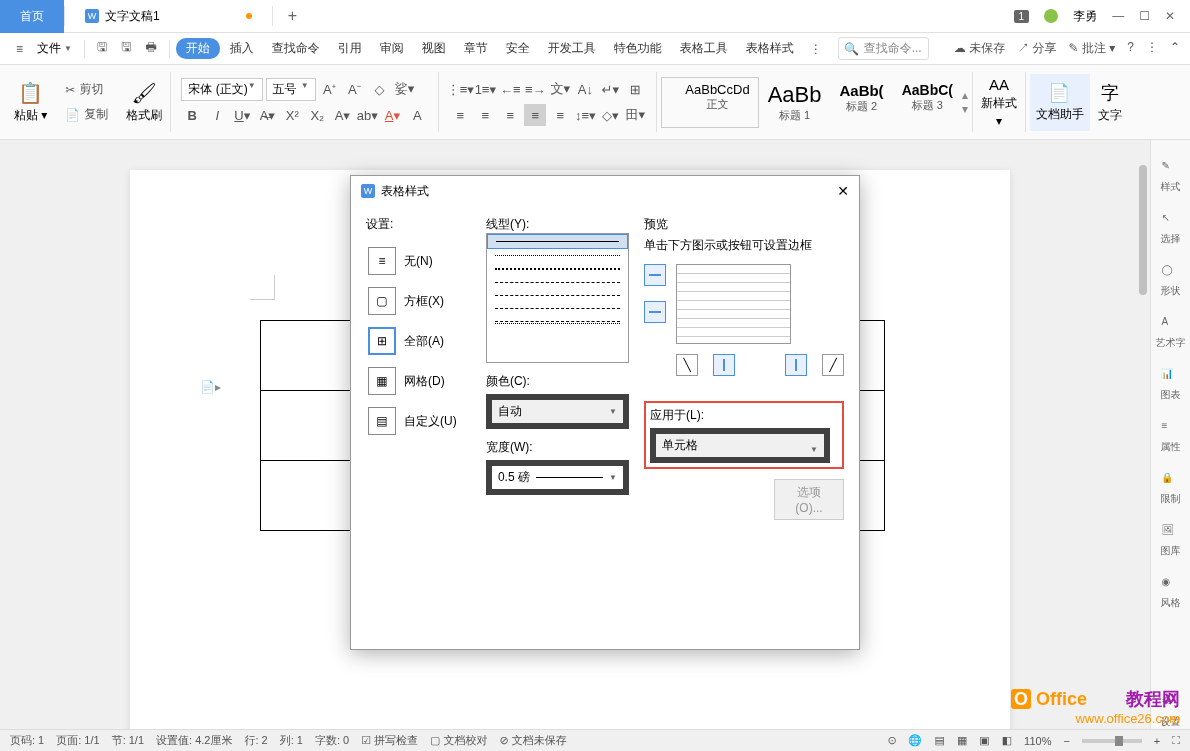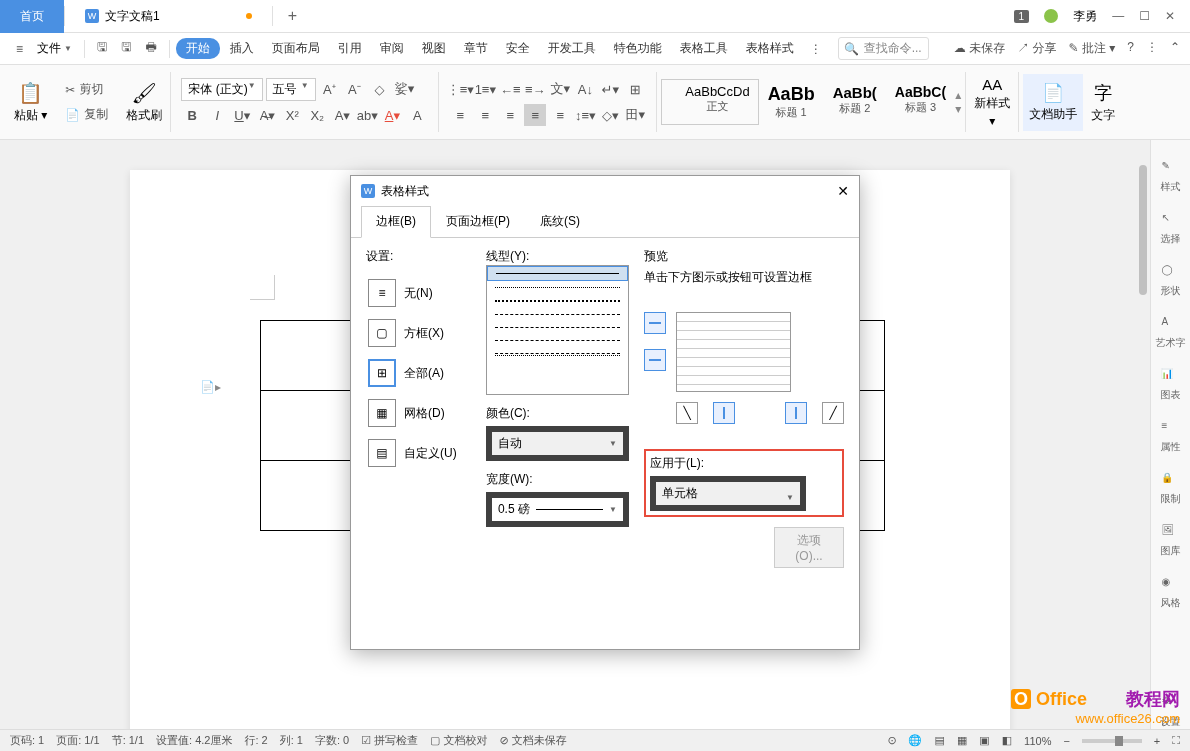--- a/index.html
+++ b/index.html
@@ -84,29 +84,29 @@
     .setting-item.selected .setting-icon { border: 2px solid #4a90e2; }
     .style-col { width: 150px; }
     .style-list { border: 1px solid #999; height: 130px; overflow-y: scroll; background: #fff; }
     .style-line { padding: 6px 8px; cursor: pointer; border-bottom: none; }
     .style-line.selected { background: #d0e0f0; border: 1px solid #4a90e2; }
     .line-solid { border-top: 1px solid #000; }
     .line-dotted { border-top: 1px dotted #000; }
     .line-dashed { border-top: 1px dashed #000; }
     .combo { border: 6px solid #404040; padding: 3px 6px; display: flex; justify-content: space-between; align-items: center; background: #f0f0f0; margin-top: 4px; cursor: pointer; }
     .preview-col { flex: 1; }
-    .preview-hint { margin-top: 4px; margin-bottom: 26px; }
+    .preview-hint { margin-top: 4px; margin-bottom: 10px; }
     .preview-area { display: flex; gap: 10px; }
     .preview-buttons-v { display: flex; flex-direction: column; gap: 15px; }
     .preview-btn { width: 22px; height: 22px; border: 1px solid #4a90e2; background: #e8f0fe; cursor: pointer; display: flex; align-items: center; justify-content: center; }
     .preview-btn.plain { border: 1px solid #999; background: #fff; }
     .preview-box { width: 115px; height: 80px; border: 1px solid #999; background: repeating-linear-gradient(to bottom, transparent, transparent 8px, #ccc 8px, #ccc 9px); }
     .preview-buttons-h { display: flex; gap: 15px; margin-top: 10px; margin-left: 32px; }
     .apply-row { margin-top: 25px; }
-    .apply-row .combo { width: 156px; align-items: flex-end; }
+    .apply-row .combo { width: 180px; align-items: flex-end; }
     .hl-red { border: 2px solid #e74c3c; }
     .options-btn { margin-left: auto; margin-top: 10px; padding: 4px 12px; border: 1px solid #ccc; background: #f0f0f0; color: #999; width: 70px; text-align: center; }
     .dialog-footer { display: flex; justify-content: flex-end; gap: 10px; padding: 10px 15px; }
     .dialog-btn { padding: 5px 22px; border: 1px solid #999; cursor: pointer; background: #fff; }
     .dialog-btn.primary { border: 2px solid #4a90e2; }
     
     
     .watermark { position: absolute; right: 10px; bottom: 25px; text-align: right; }
     .watermark .line1 { color: #ff9800; font-size: 18px; font-weight: bold; }
     .watermark .line1 .o { color: #a21caf; margin-left: 39px; }
@@ -145,21 +145,21 @@
       <span>文件</span>
       <span class="tri">▼</span>
     </span>
   <span class="menu-sep"></span>
   <span class="menu-icon">🖫</span>
   <span class="menu-icon">🖫</span>
   <span class="menu-icon">🖶</span>
   <span class="menu-sep"></span>
   <span class="menu-item menu-start">开始</span>
   <span class="menu-item">插入</span>
-  <span class="menu-item">页面布局</span>
+  <span class="menu-item">查找命令</span>
   <span class="menu-item">引用</span>
   <span class="menu-item">审阅</span>
   <span class="menu-item">视图</span>
   <span class="menu-item">章节</span>
   <span class="menu-item">安全</span>
   <span class="menu-item">开发工具</span>
   <span class="menu-item">特色功能</span>
   <span class="menu-item">表格工具</span>
   <span class="menu-item">表格样式</span>
   <span class="menu-icon">⋮</span>
@@ -246,21 +246,21 @@
       <span class="fmt-btn">田▾</span>
     </div>
   </div>
   <div class="ribbon-sep"></div>
   <div style="display:flex">
     <div class="style-item">
       <span class="style-preview">AaBbCcDd</span>
       <span class="style-name">正文</span>
     </div>
     <div class="style-item">
-      <span class="style-preview" style="font-weight:bold;font-size:18px">AaBb</span>
+      <span class="style-preview" style="font-weight:normal;font-size:22px">AaBb</span>
       <span class="style-name">标题 1</span>
     </div>
     <div class="style-item">
       <span class="style-preview" style="font-weight:bold;font-size:15px">AaBb(</span>
       <span class="style-name">标题 2</span>
     </div>
     <div class="style-item">
       <span class="style-preview" style="font-weight:bold;font-size:14px">AaBbC(</span>
       <span class="style-name">标题 3</span>
     </div>
@@ -357,25 +357,20 @@
       <span class="icon">⚙</span>
       <span>设置</span>
     </div>
 </div>
 
 <div class="dialog">
   <div class="dialog-title">
     <span class="icon">W</span>
     <span>表格样式</span>
     <span class="dialog-close">✕</span>
-  </div>
-  <div class="dialog-tabs">
-    <div class="dialog-tab active">边框(B)</div>
-    <div class="dialog-tab">页面边框(P)</div>
-    <div class="dialog-tab">底纹(S)</div>
   </div>
   <div class="dialog-body">
     <div class="settings-col">
       <div class="settings-label">设置:</div>
       <div class="setting-item">
         <div class="setting-icon">≡</div>
         <span>无(N)</span>
       </div>
       <div class="setting-item">
         <div class="setting-icon">▢</div>

